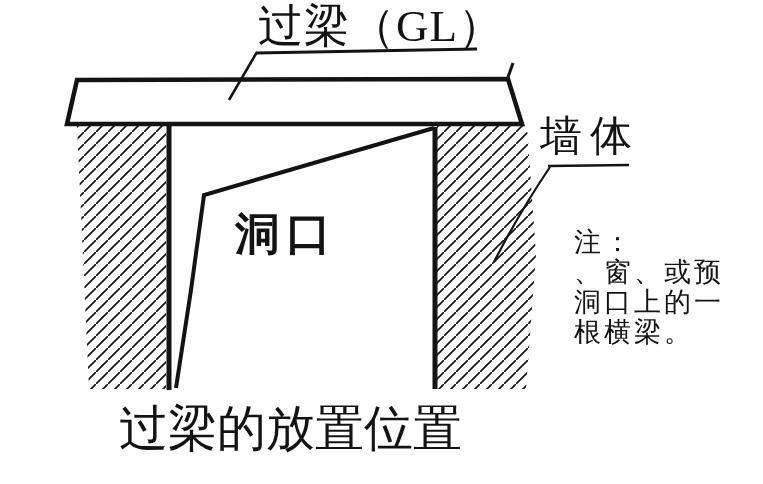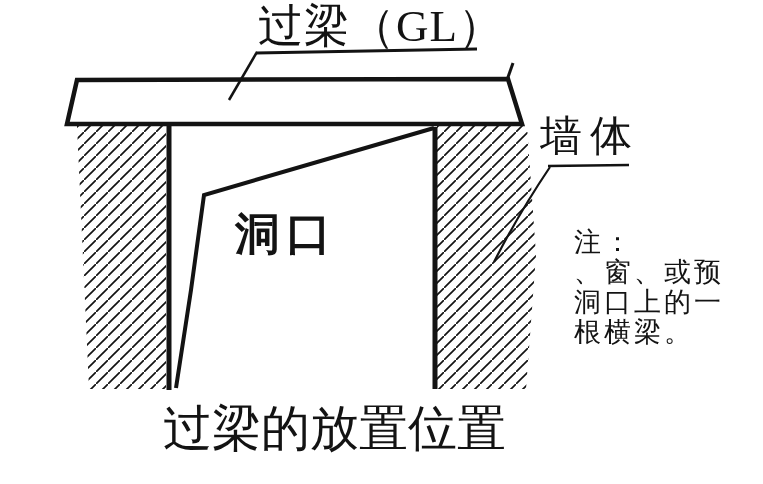--- a/index.html
+++ b/index.html
@@ -9,21 +9,21 @@
     background:#ffffff;
     overflow:hidden;
     font-family:"Liberation Serif","DejaVu Serif",serif;
     color:#131313;
   }
   .stage svg{position:absolute;left:0;top:0;}
   .label{position:absolute;white-space:pre;line-height:1;}
   .title-label{left:258px;top:4px;font-size:45px;letter-spacing:1px;}
   .wall-label{left:540px;top:115px;font-size:42px;letter-spacing:8px;}
   .opening-label{left:235px;top:212px;font-size:45px;letter-spacing:6px;font-weight:bold;}
-  .caption-label{left:119px;top:404px;font-size:49px;letter-spacing:0px;margin-left:44px;}
+  .caption-label{left:119px;top:404px;font-size:49px;letter-spacing:0px;}
   .note-block{
     position:absolute;left:574px;top:227px;width:175px;
     font-size:27px;line-height:30px;letter-spacing:3px;
   }
   .note-block div{white-space:pre;}
 </style>
 </head>
 <body>
 
 <div class="stage">

